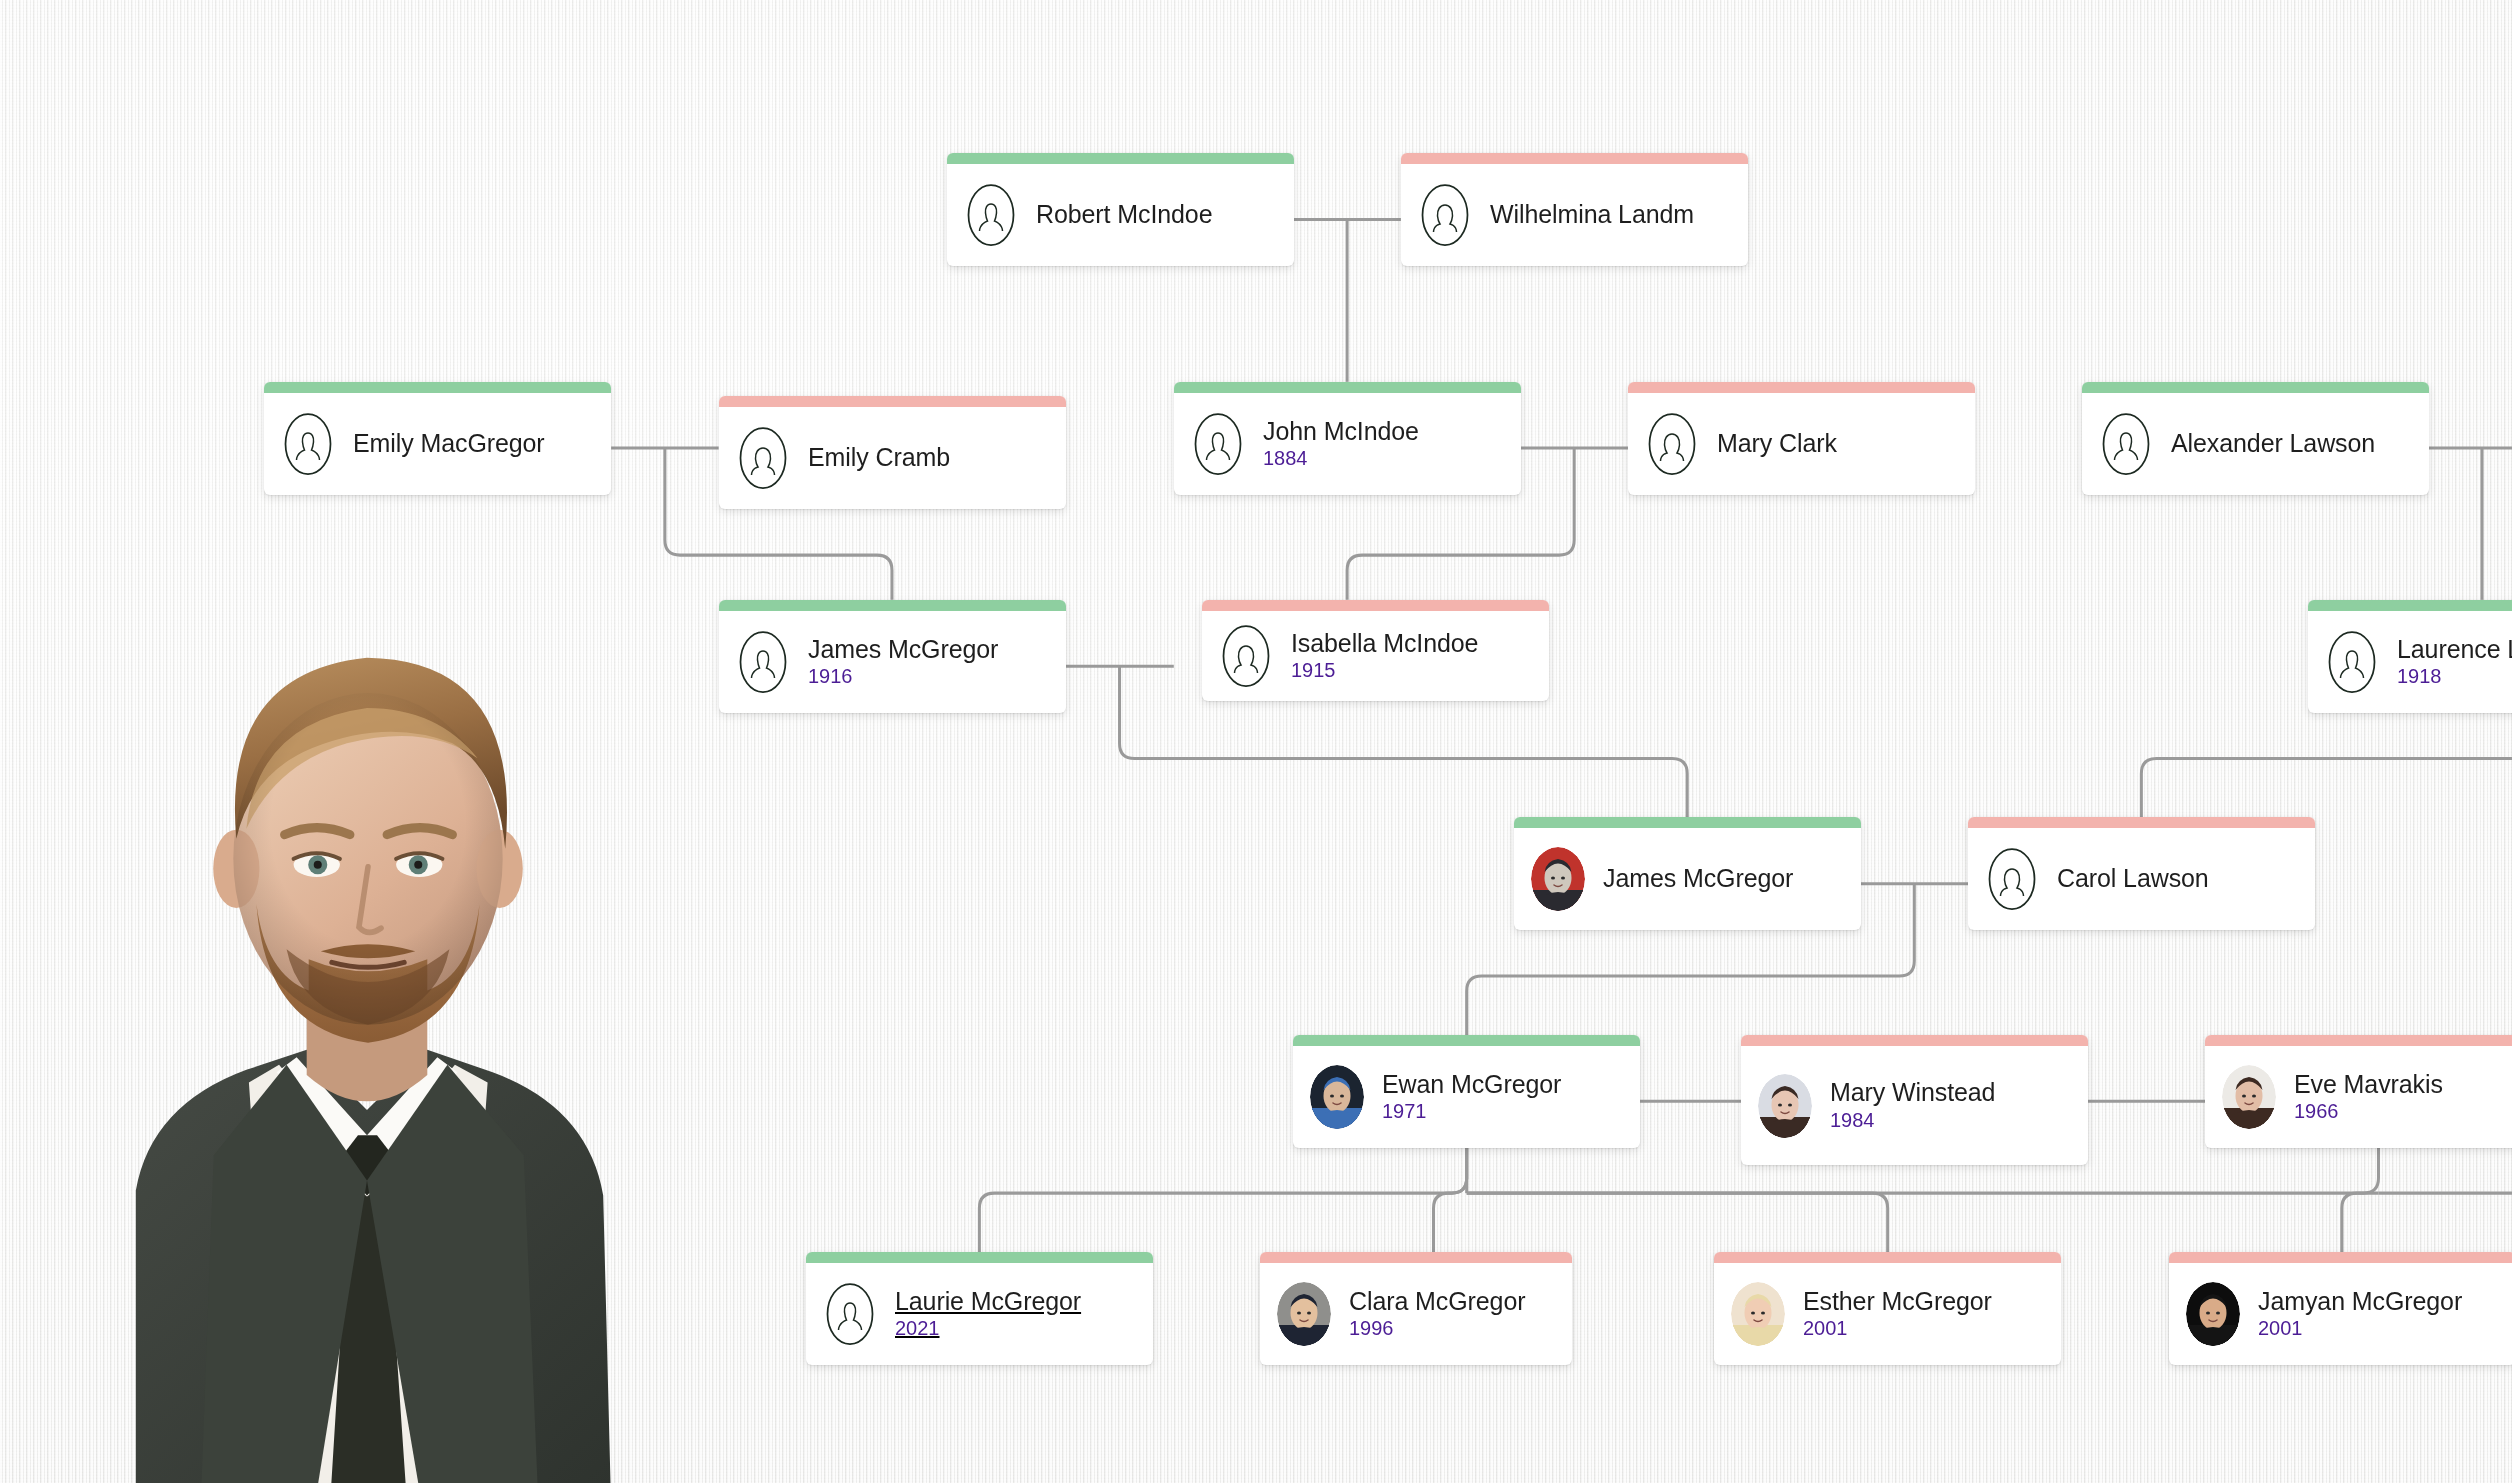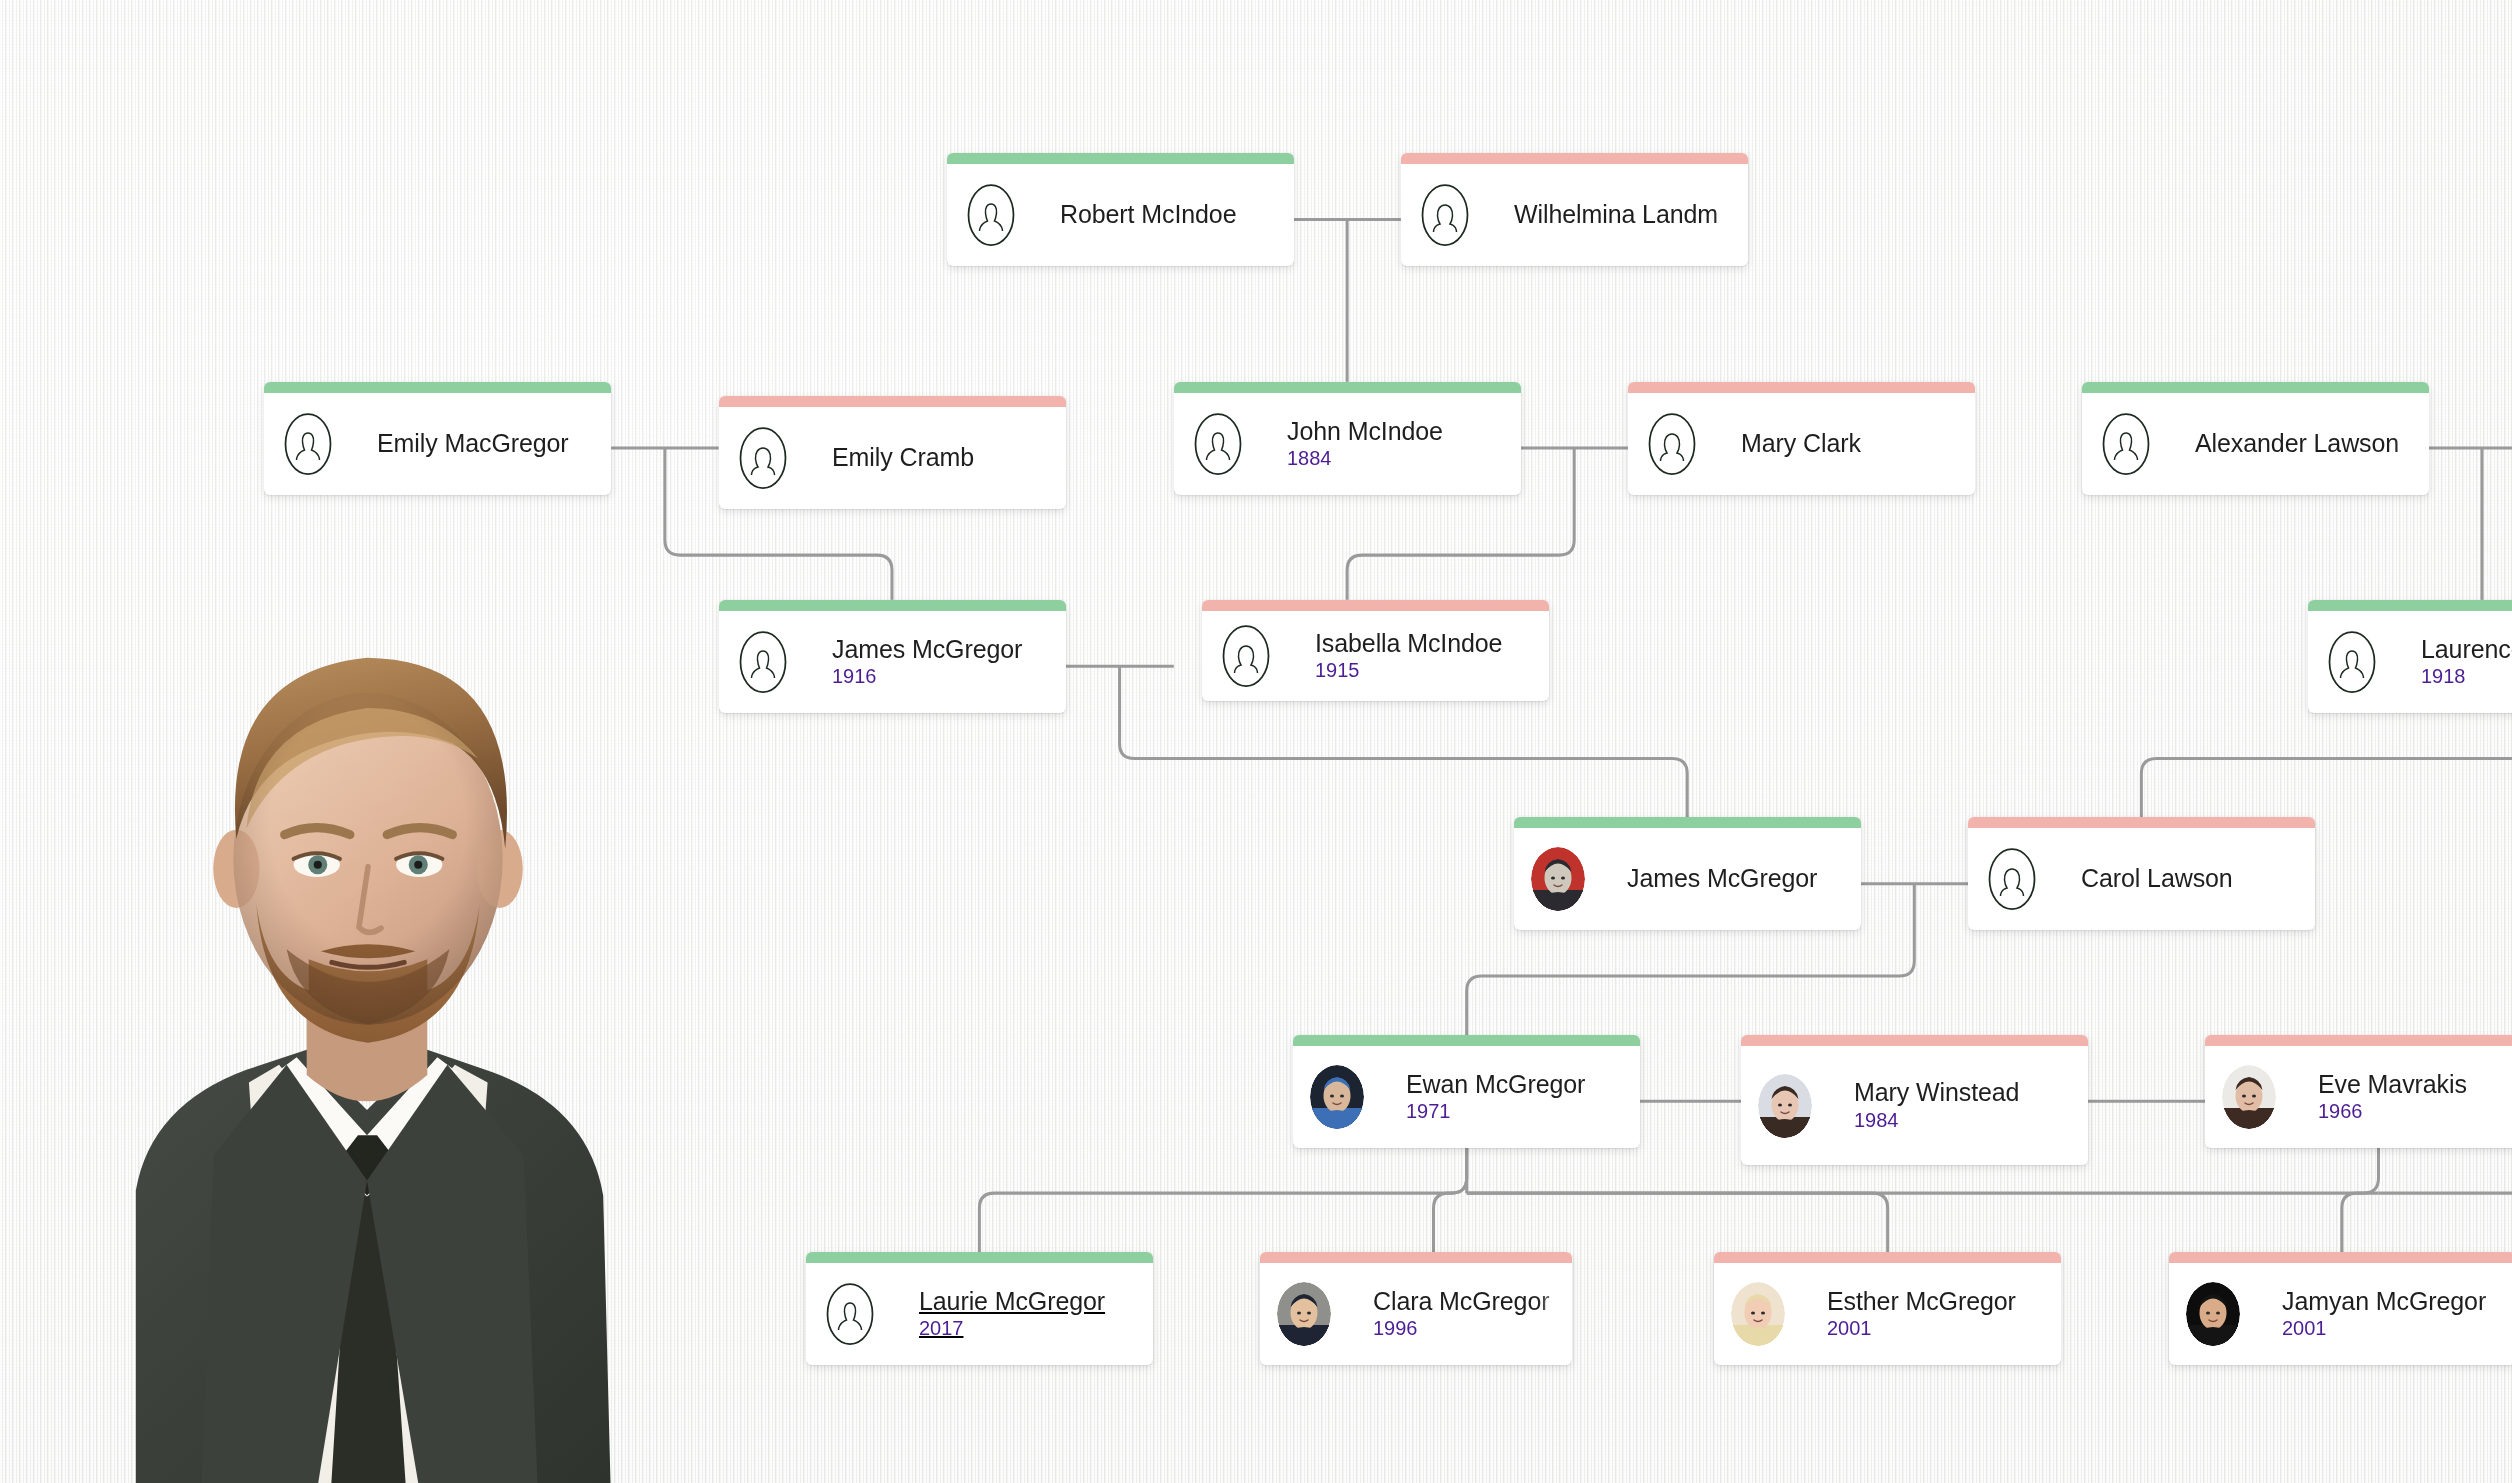--- a/index.html
+++ b/index.html
@@ -28,21 +28,20 @@
     box-sizing:border-box;
   }
   .card .bar{height:11px;width:100%;}
   .card.male .bar{background:#8ecfa0;}
   .card.female .bar{background:#f3b3ad;}
   .card .body{
     display:flex;align-items:center;
     height:calc(100% - 11px);
     padding:0 0 0 17px;
     box-sizing:border-box;
-    gap:24px;
   }
   .avatar{
     width:54px;height:64px;flex:0 0 54px;
     border-radius:50%;overflow:hidden;
     display:flex;align-items:center;justify-content:center;
     position:relative;
   }
   .avatar svg{width:54px;height:64px;display:block;}
   .avatar .photo{width:54px;height:64px;border-radius:50%;display:block;}
   .txt{
@@ -401,21 +400,21 @@
         <div class="body">
           <div class="avatar">
             <svg viewBox="0 0 108 128" xmlns="http://www.w3.org/2000/svg">
               <ellipse cx="54" cy="64" rx="45" ry="60" fill="none" stroke="#1d2a22" stroke-width="3.5"></ellipse>
               <path d="M54 42 C46 42 42 50 43 60 C44 70 47 76 47 76 C47 76 37 80 33 88 C31 92 31 96 31 96" fill="none" stroke="#1d2a22" stroke-width="3"></path>
               <path d="M54 42 C62 42 66 50 65 60 C64 70 61 76 61 76 C61 76 71 80 75 88 C77 92 77 96 77 96" fill="none" stroke="#1d2a22" stroke-width="3"></path>
             </svg>
           </div>
           <div class="txt">
             <div class="name">Laurie McGregor</div>
-            <div class="year">2017</div>
+            <div class="year">2021</div>
           </div>
         </div>
       </div>
       <div class="card female" style="left: 1260px; top: 1252px; width: 312px; height: 113px;">
         <div class="bar"></div>
         <div class="body">
           <div class="avatar">
             <svg class="photo" viewBox="0 0 108 128" xmlns="http://www.w3.org/2000/svg">
               <defs>
                 <clipPath id="c_photo-clara">

